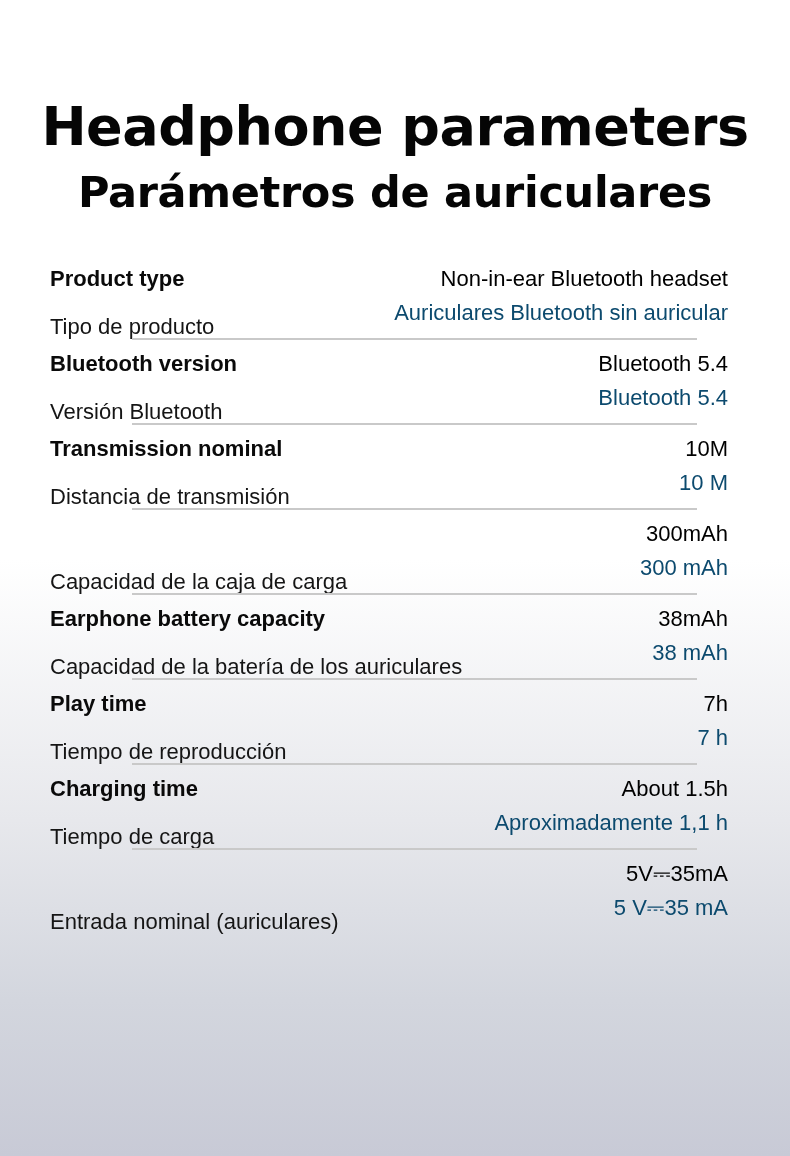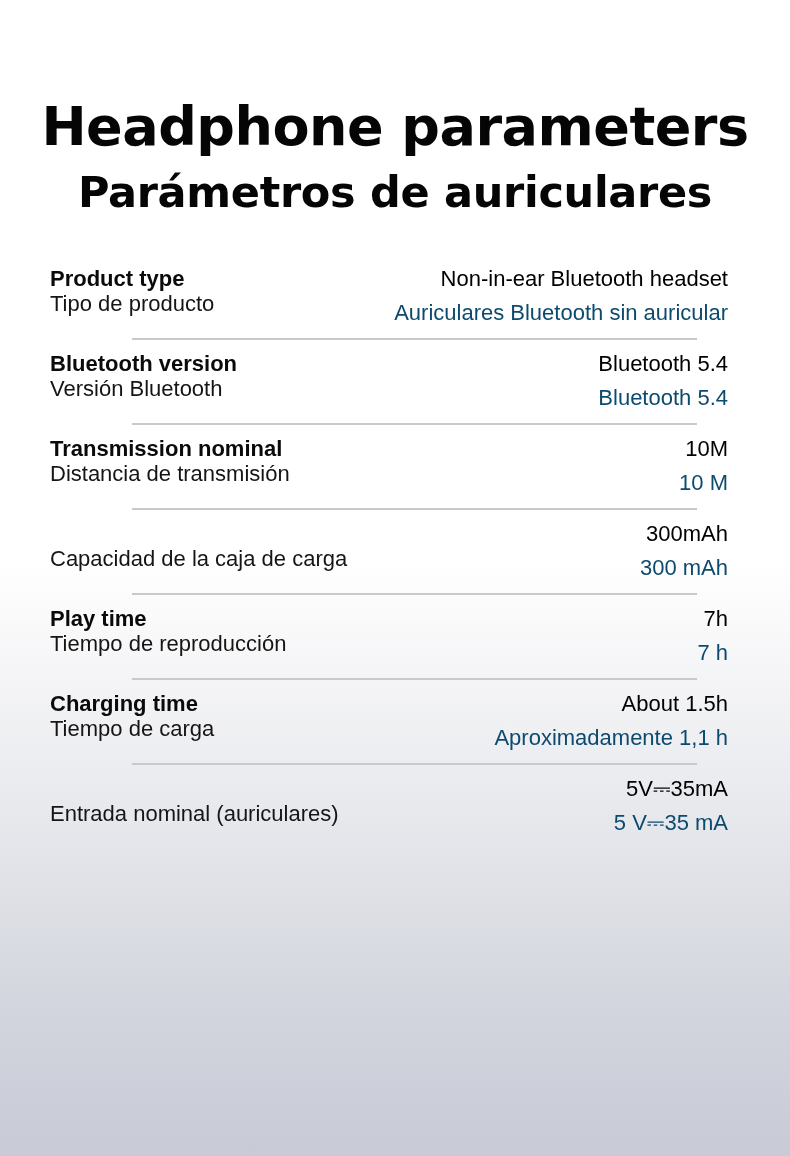--- a/index.html
+++ b/index.html
@@ -47,21 +47,21 @@
     position: relative;
     height: 85px;
   }
   .spec-row .lbl-en, .spec-row .lbl-es, .spec-row .val-en, .spec-row .val-es {
     position: absolute;
     white-space: nowrap;
     font-size: 22px;
     line-height: 30px;
   }
   .lbl-en { left: 0; top: 2px; font-weight: bold; color: #0a0a0a; }
-  .lbl-es { left: 0; top: 27px; color: #151515; }
+  .lbl-es { left: 0; top: 50px; color: #151515; }
   .val-en { right: 0; top: 2px; color: #000000; }
   .val-es { right: 0; top: 36px; color: #0c4a6e; text-align: right; }
   .divider {
     position: absolute;
     left: 82px;
     width: 565px;
     top: 76px;
     height: 2px;
     background: #c9c9c9;
   }
@@ -97,20 +97,27 @@
     <div class="val-es">10 M</div>
     <div class="divider"></div>
   </div>
   <div class="spec-row">
     <div class="lbl-es">Capacidad de la caja de carga</div>
     <div class="val-en">300mAh</div>
     <div class="val-es">300 mAh</div>
     <div class="divider"></div>
   </div>
   <div class="spec-row">
+    <div class="lbl-en">Earphone battery capacity</div>
+    <div class="lbl-es">Capacidad de la batería de los auriculares</div>
+    <div class="val-en">38mAh</div>
+    <div class="val-es">38 mAh</div>
+    <div class="divider"></div>
+  </div>
+  <div class="spec-row">
     <div class="lbl-en">Play time</div>
     <div class="lbl-es">Tiempo de reproducción</div>
     <div class="val-en">7h</div>
     <div class="val-es">7 h</div>
     <div class="divider"></div>
   </div>
   <div class="spec-row">
     <div class="lbl-en">Charging time</div>
     <div class="lbl-es">Tiempo de carga</div>
     <div class="val-en">About 1.5h</div>

